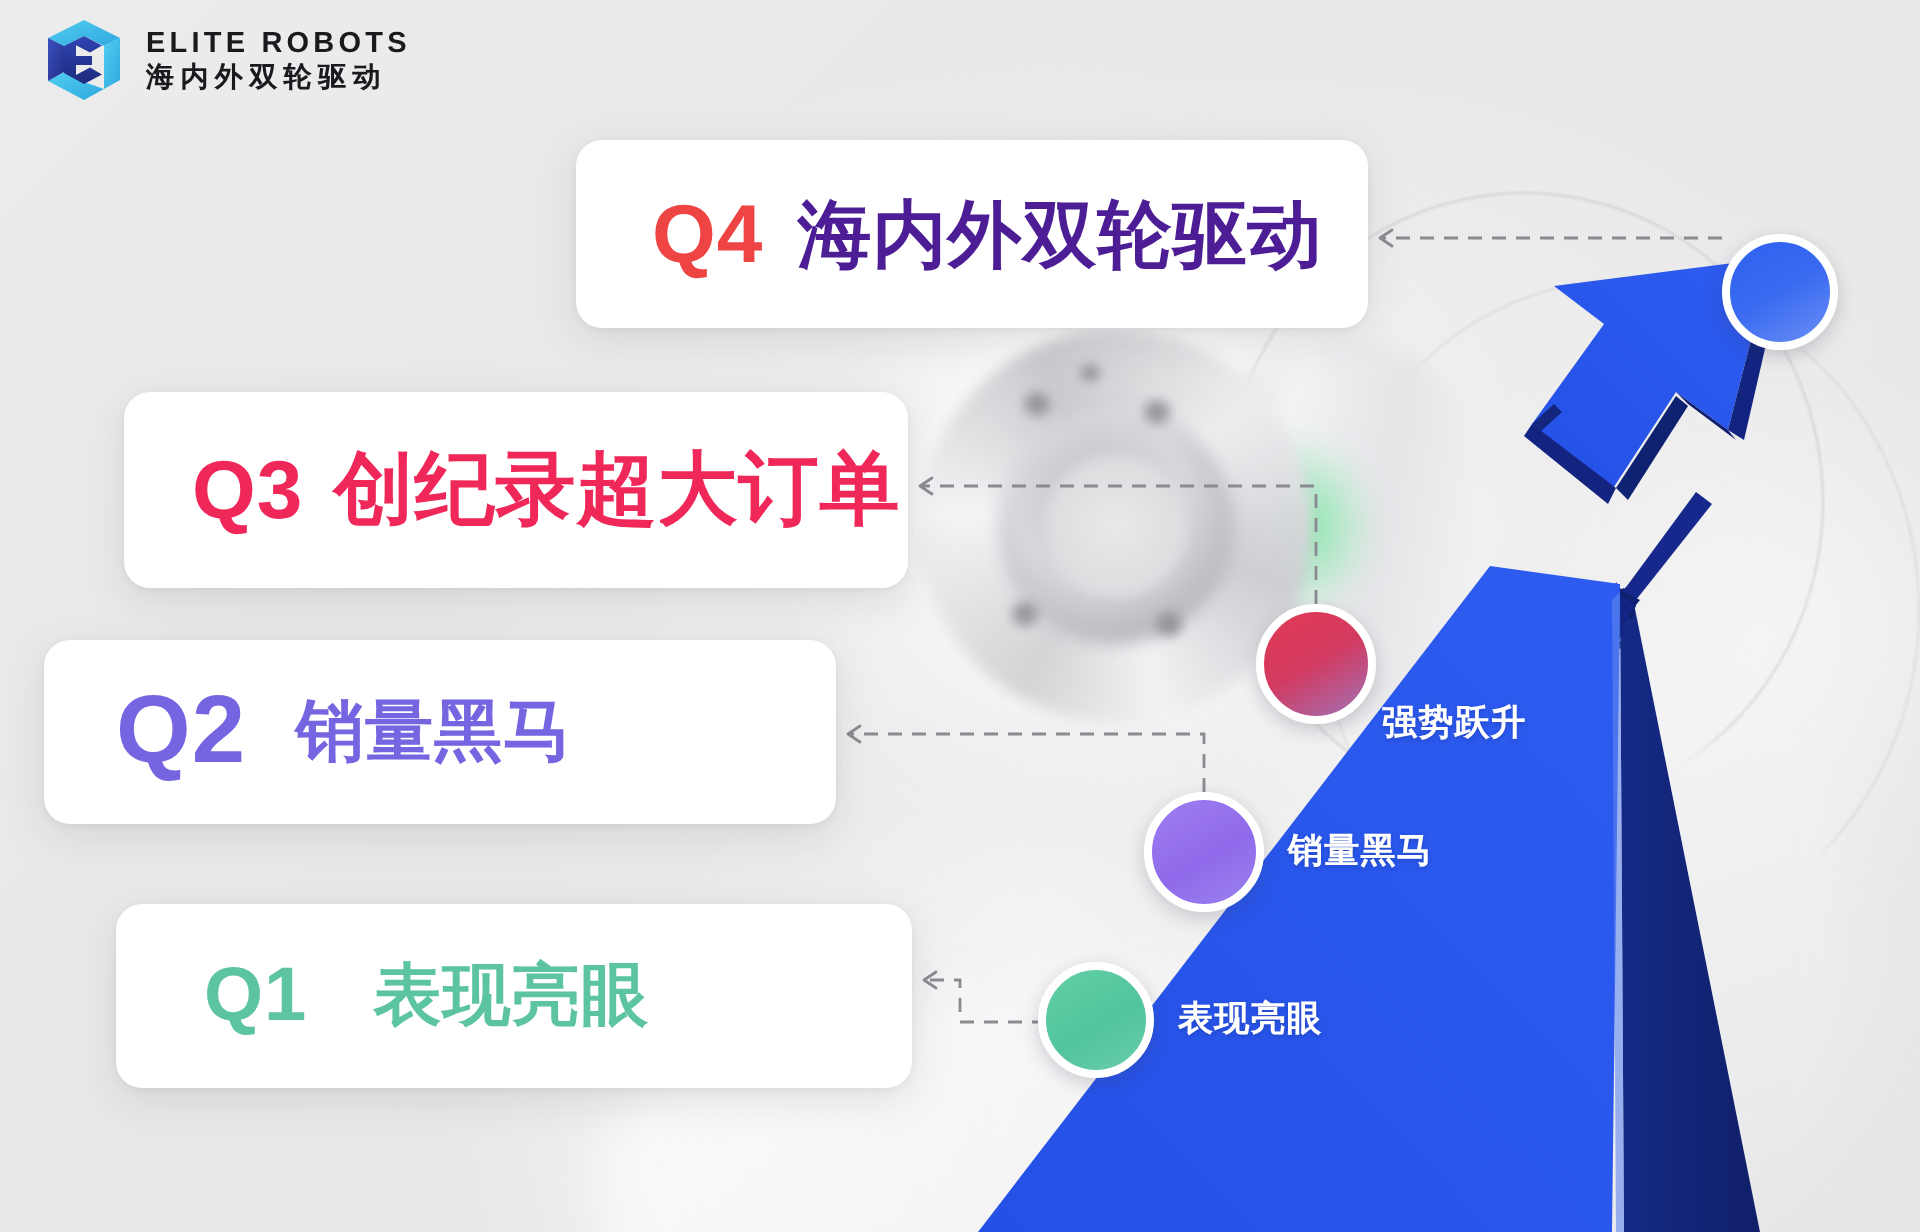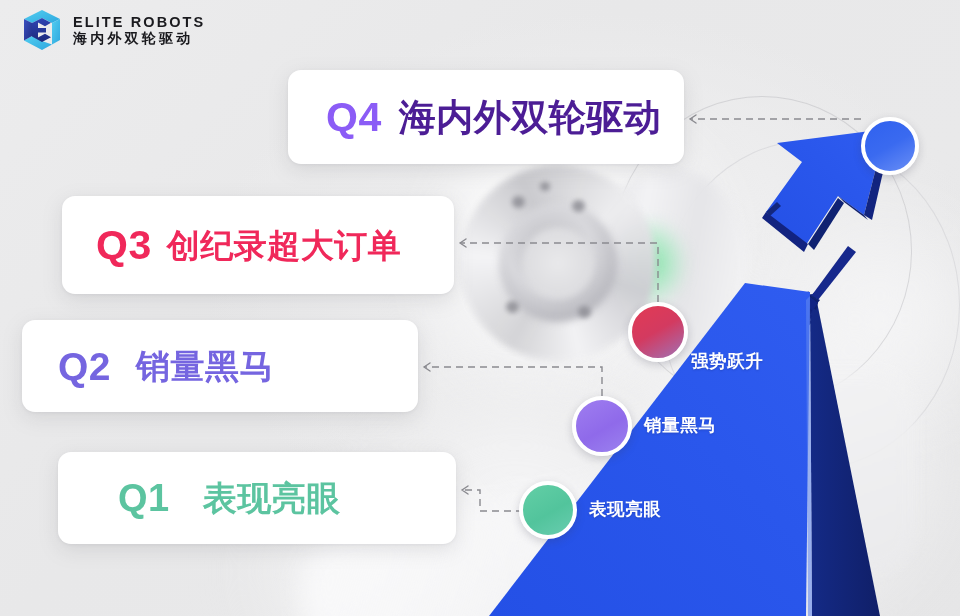--- a/index.html
+++ b/index.html
@@ -178,27 +178,27 @@
     font-weight: 700;
     line-height: 1;
   }
 
   #card-q4 { left: 288px; top: 70px;  width: 396px; height: 94px;  padding-left: 38px; }
   #card-q4 .q   { font-size: 41px; letter-spacing: .5px; }
   #card-q4 .txt { font-size: 37px; margin-left: 17px; letter-spacing: .5px; }
 
   #card-q3 { left: 62px;  top: 196px; width: 392px; height: 98px;  padding-left: 34px; }
   #card-q3 .q   { font-size: 41px; letter-spacing: .5px; }
-  #card-q3 .txt { font-size: 33px; margin-left: 15px; letter-spacing: .5px; }
+  #card-q3 .txt { font-size: 40px; margin-left: 15px; letter-spacing: .5px; }
 
   #card-q2 { left: 22px;  top: 320px; width: 396px; height: 92px;  padding-left: 36px; }
-  #card-q2 .q   { font-size: 39px; letter-spacing: .5px; }
+  #card-q2 .q   { font-size: 48px; letter-spacing: .5px; }
   #card-q2 .txt { font-size: 34px; margin-left: 25px; letter-spacing: .5px; }
 
-  #card-q1 { left: 58px;  top: 452px; width: 398px; height: 92px;  padding-left: 60px; }
+  #card-q1 { left: 58px;  top: 452px; width: 398px; height: 92px;  padding-left: 44px; }
   #card-q1 .q   { font-size: 38px; letter-spacing: .5px; }
   #card-q1 .txt { font-size: 34px; margin-left: 33px; letter-spacing: .5px; }
 
   
   .dot {
     position: absolute;
     border-radius: 50%;
     border: 4px solid #ffffff;
     box-shadow: 0 3px 9px rgba(60,60,80,.22);
     z-index: 26;
@@ -360,21 +360,21 @@
   <div class="dot" id="dot-q3"></div>
   <div class="dot-label" id="dot-q3-label">强势跃升</div>
 
   <div class="dot" id="dot-q2"></div>
   <div class="dot-label" id="dot-q2-label">销量黑马</div>
 
   <div class="dot" id="dot-q1"></div>
   <div class="dot-label" id="dot-q1-label">表现亮眼</div>
 
   <div class="card" id="card-q4">
-    <span class="q" style="color: #8b5cf6;">Q4</span>
+    <span class="q" style="color: #ef4444;">Q4</span>
     <span class="txt" style="color: #4c1d95;">海内外双轮驱动</span>
   </div>
 
   <div class="card" id="card-q3">
     <span class="q" style="color: rgb(240, 40, 90);">Q3</span>
     <span class="txt" style="color: rgb(240, 40, 90);">创纪录超大订单</span>
   </div>
 
   <div class="card" id="card-q2">
     <span class="q" style="color: rgb(117, 101, 224);">Q2</span>

